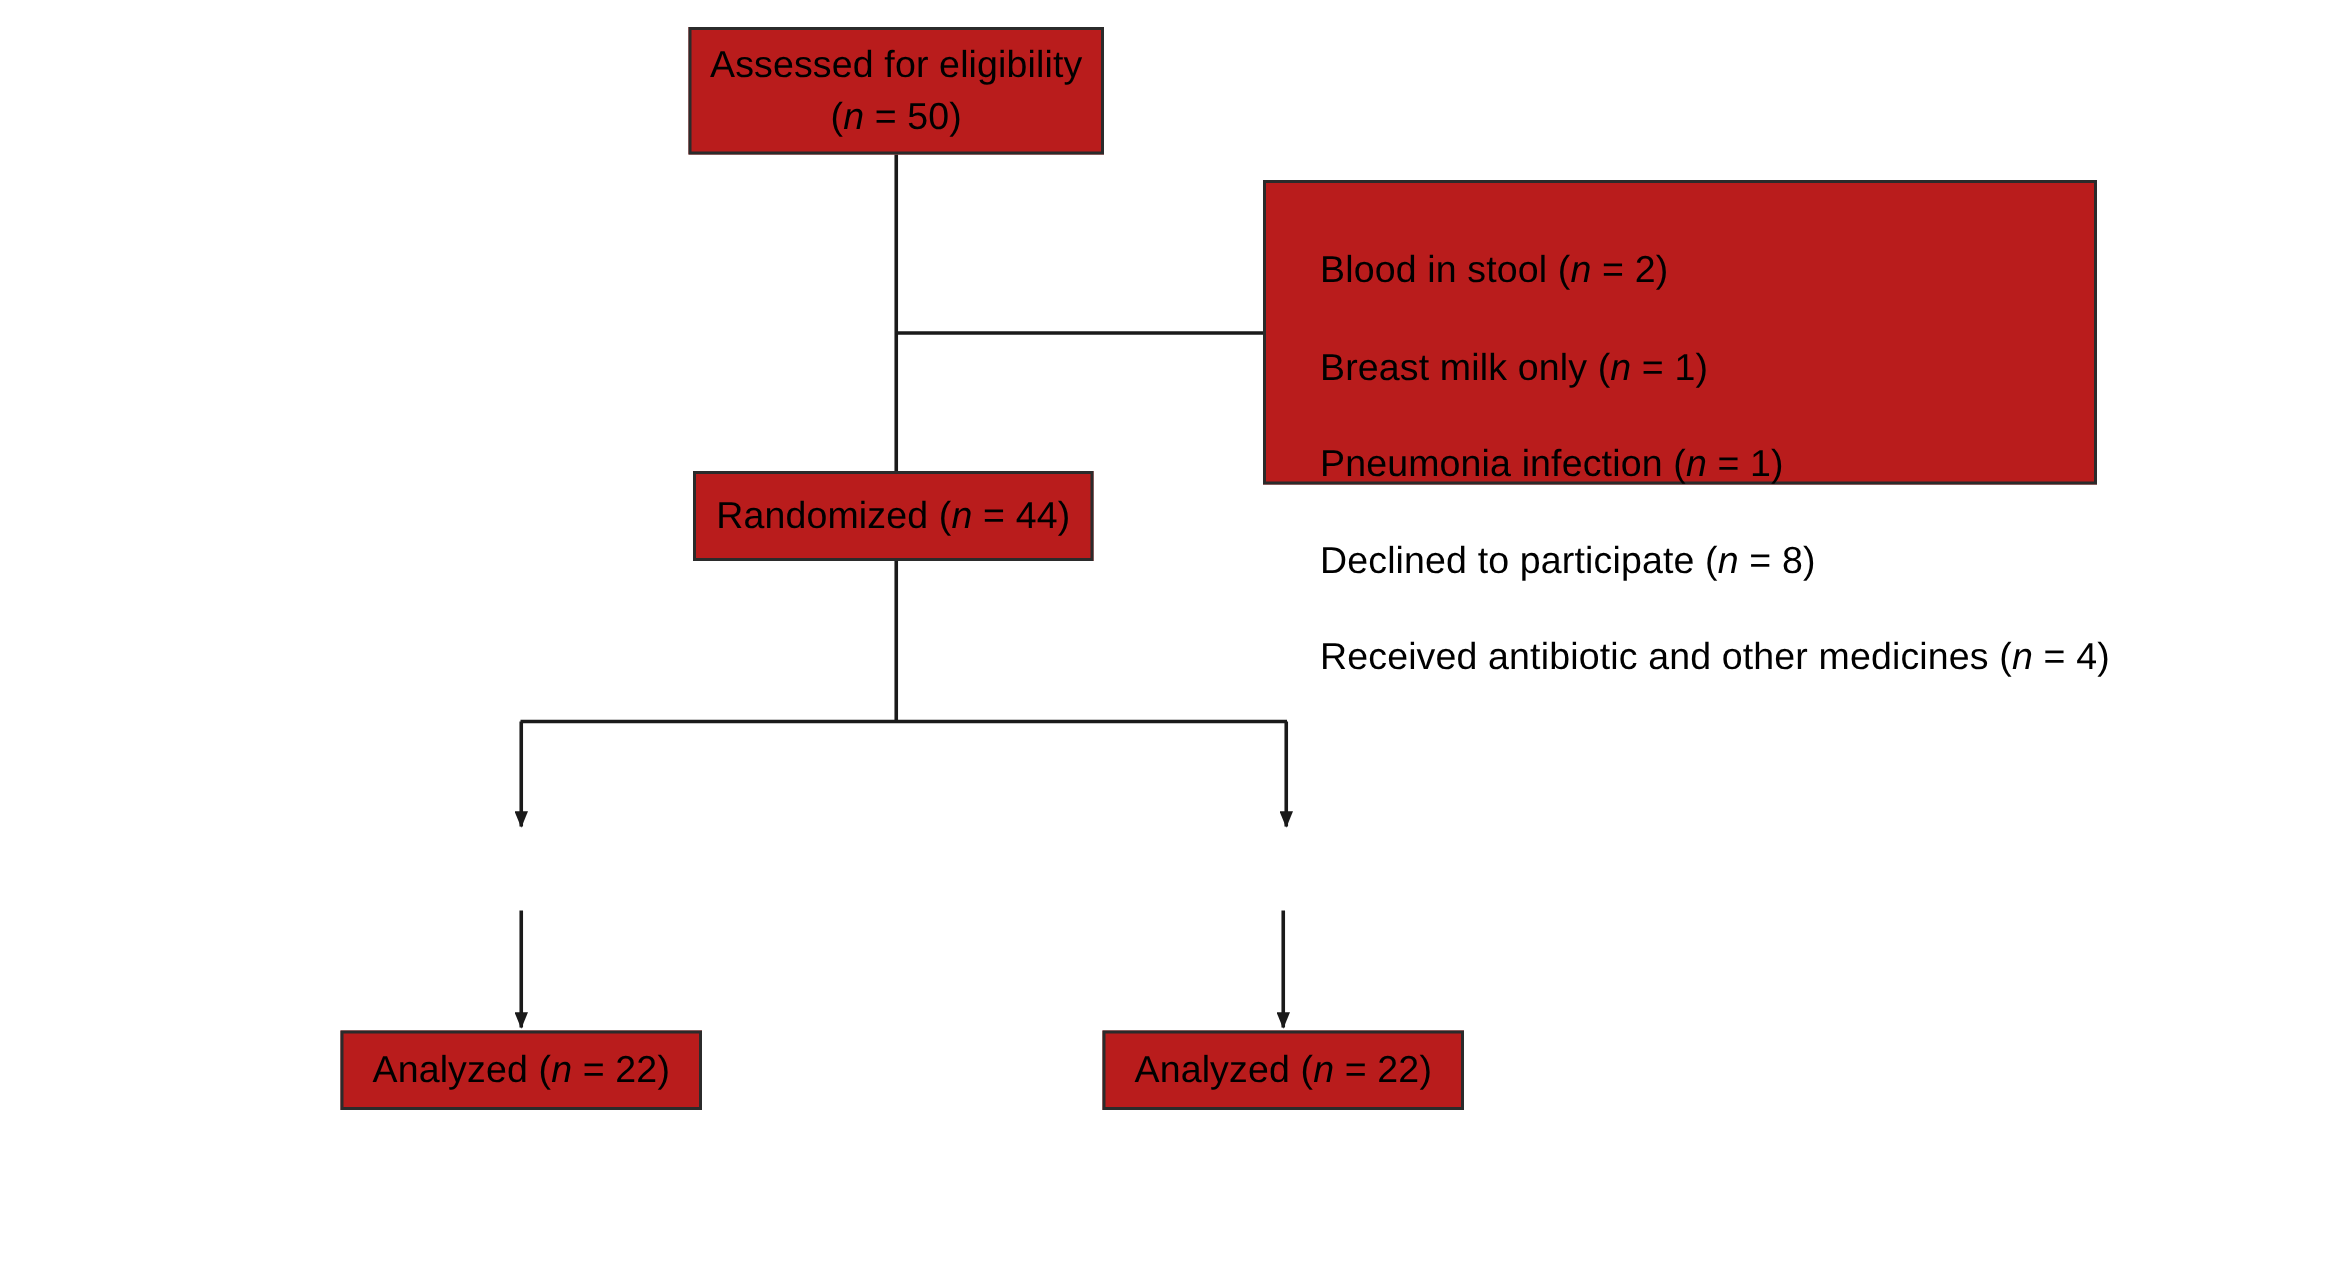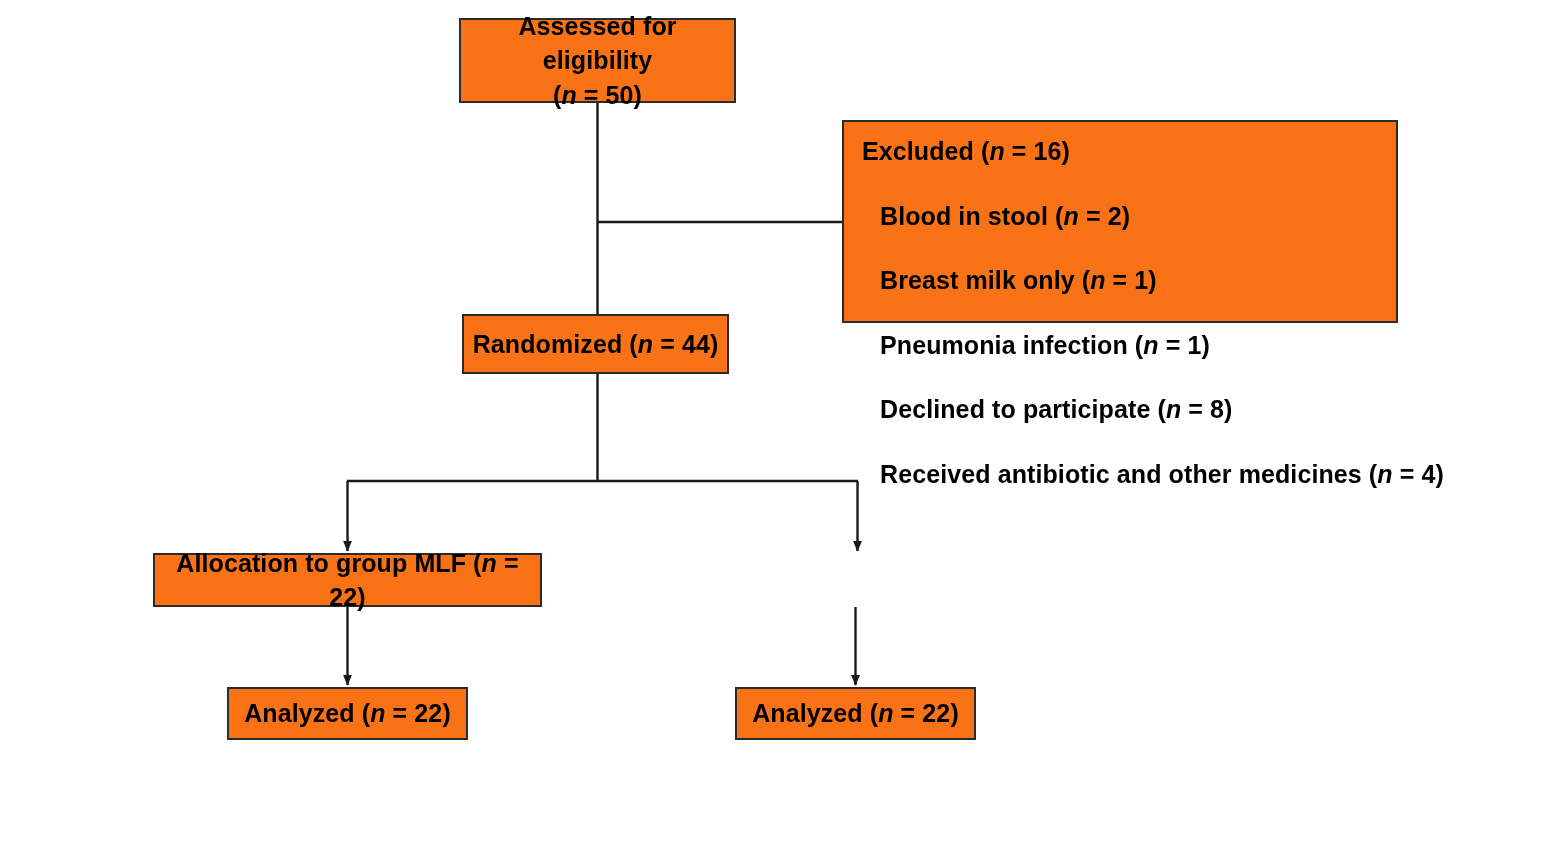--- a/index.html
+++ b/index.html
@@ -25,29 +25,28 @@
     left: 0;
     top: 0;
     width: 1550px;
     height: 850px;
     pointer-events: none;
   }
   .node {
     position: absolute;
     box-sizing: border-box;
     border: 2px solid #2b2b2b;
-    background: #f97316;
+    background: #b91c1c;
     display: flex;
     align-items: center;
     justify-content: center;
     text-align: center;
     font-size: 25px;
     line-height: 1.38;
     letter-spacing: 0.1px;
-    font-weight: bold;
   }
   .node.left-align {
     justify-content: flex-start;
     text-align: left;
     align-items: flex-start;
   }
   .excl-list {
     padding: 12px 0 0 18px;
     font-size: 25px;
     line-height: 1.42;
@@ -94,41 +93,37 @@
 
   <div class="node" style="left:459px; top:18px; width:277px; height:85px;">
     <div>
       <div>Assessed for eligibility</div>
       <div><span>(</span><i class="n">n</i><span> = 50)</span></div>
     </div>
   </div>
 
   <div class="node left-align" style="left:842px; top:120px; width:556px; height:203px;">
     <div class="excl-list">
-      <div class="excl-head"><span>Excluded (</span><i class="n">n</i><span> = 16)</span></div>
 
       <div class="excl-item"><span>Blood in stool (</span><i class="n">n</i><span> = 2)</span></div>
 
       <div class="excl-item"><span>Breast milk only (</span><i class="n">n</i><span> = 1)</span></div>
 
       <div class="excl-item"><span>Pneumonia infection (</span><i class="n">n</i><span> = 1)</span></div>
 
       <div class="excl-item"><span>Declined to participate (</span><i class="n">n</i><span> = 8)</span></div>
 
       <div class="excl-item"><span>Received antibiotic and other medicines (</span><i class="n">n</i><span> = 4)</span></div>
     </div>
   </div>
 
   <div class="node" style="left:462px; top:314px; width:267px; height:60px;">
     <div><span>Randomized (</span><i class="n">n</i><span> = 44)</span></div>
   </div>
 
-  <div class="node" style="left:153px; top:553px; width:389px; height:54px;">
-    <div><span>Allocation to group MLF (</span><i class="n">n</i><span> = 22)</span></div>
-  </div>
 
 
   <div class="node" style="left:227px; top:687px; width:241px; height:53px;">
     <div><span>Analyzed (</span><i class="n">n</i><span> = 22)</span></div>
   </div>
 
   <div class="node" style="left:735px; top:687px; width:241px; height:53px;">
     <div><span>Analyzed (</span><i class="n">n</i><span> = 22)</span></div>
   </div>
 

